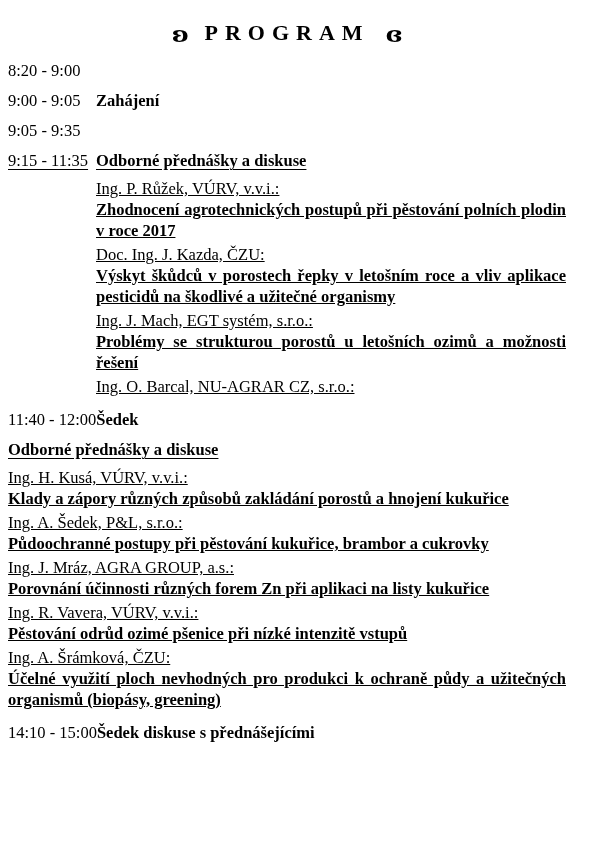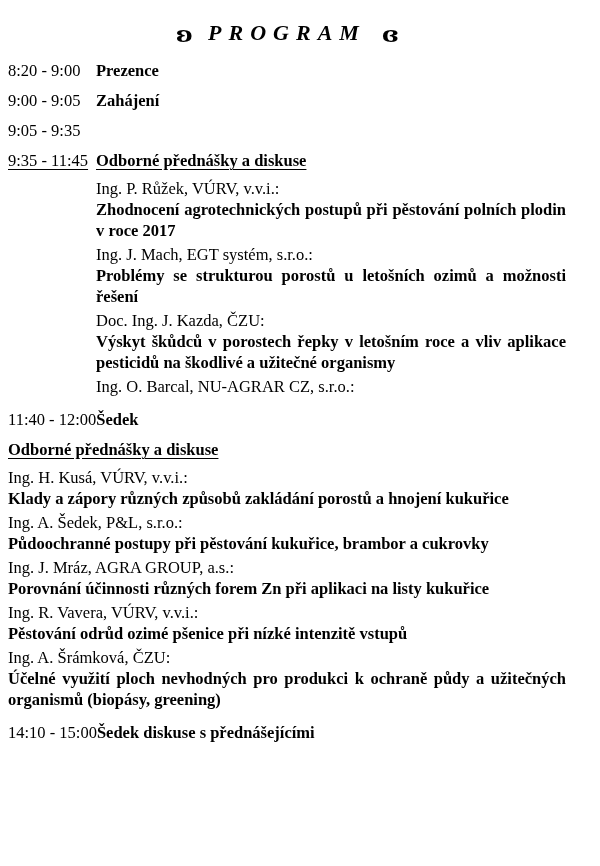--- a/index.html
+++ b/index.html
@@ -24,21 +24,20 @@
   }
   
   .title-line {
     text-align: center;
     font-weight: bold;
     line-height: 30px;
     margin-bottom: 10px;
     white-space: nowrap;
   }
   .title-text {
-    font-style: italic;
     font-size: 22px;
     letter-spacing: 7px;
     margin: 0 12px;
   }
   .orn {
     font-family: "DejaVu Serif", serif;
     font-size: 23px;
     font-weight: bold;
     display: inline-block;
     vertical-align: -2px;
@@ -59,72 +58,69 @@
   }
   .bold { font-weight: bold; }
   .u {
     text-decoration: underline;
     text-underline-offset: 3px;
   }
   .section-label {
     font-weight: bold;
     margin-bottom: 7px;
   }
-  .talk { margin-bottom: 3px; }
+  .talk { margin-bottom: 3px; text-decoration: underline; }
   .speaker { text-align: left; }
   .topic {
     font-weight: bold;
     text-align: justify;
   }
 </style>
 </head>
 <body>
 
 <div class="page">
 
   <div class="title-line">
     <span class="orn orn-left">ɞ</span>
     <span class="title-text">PROGRAM</span>
     <span class="orn">ɞ</span>
   </div>
 
   <div class="row">
     <span class="time">8:20 - 9:00</span>
-    <div class="content">
-      <span class="bold">Prezence</span>
-    </div>
   </div>
 
   <div class="row">
     <span class="time">9:00 - 9:05</span>
     <div class="content">
       <span class="bold">Zahájení</span>
     </div>
   </div>
 
   <div class="row">
     <span class="time">9:05 - 9:35</span>
   </div>
 
   <div class="row">
-    <span class="time u">9:35 - 11:45</span>
+    <span class="time u">9:15 - 11:35</span>
     <div class="content">
       <div class="section-label u">Odborné přednášky a diskuse</div>
       <div class="talks">
         <div class="talk">
           <div class="speaker">Ing. P. Růžek, VÚRV, v.v.i.:</div>
           <div class="topic">Zhodnocení agrotechnických postupů při pěstování polních plodin v roce 2017</div>
         </div>
         <div class="talk">
+          <div class="speaker">Doc. Ing. J. Kazda, ČZU:</div>
+          <div class="topic">Výskyt škůdců v porostech řepky v letošním roce a vliv aplikace pesticidů na škodlivé a užitečné organismy</div>
+        </div>
+        <div class="talk">
           <div class="speaker">Ing. J. Mach, EGT systém, s.r.o.:</div>
           <div class="topic">Problémy se strukturou porostů u letošních ozimů a možnosti řešení</div>
-        </div>
-        <div class="talk">
-          <div class="speaker">Doc. Ing. J. Kazda, ČZU:</div>
-          <div class="topic">Výskyt škůdců v porostech řepky v letošním roce a vliv aplikace pesticidů na škodlivé a užitečné organismy</div>
         </div>
         <div class="talk">
           <div class="speaker">Ing. O. Barcal, NU-AGRAR CZ, s.r.o.:</div>
         </div>
       </div>
     </div>
   </div>
 
   <div class="row">
     <span class="time">11:40 - 12:00</span>

